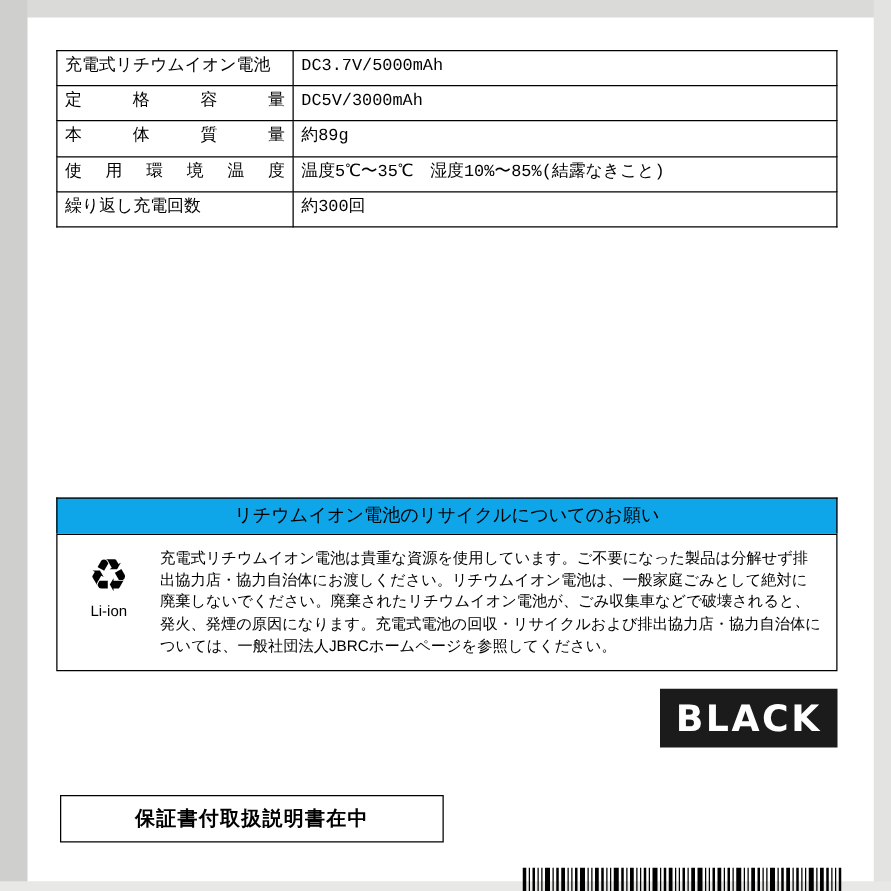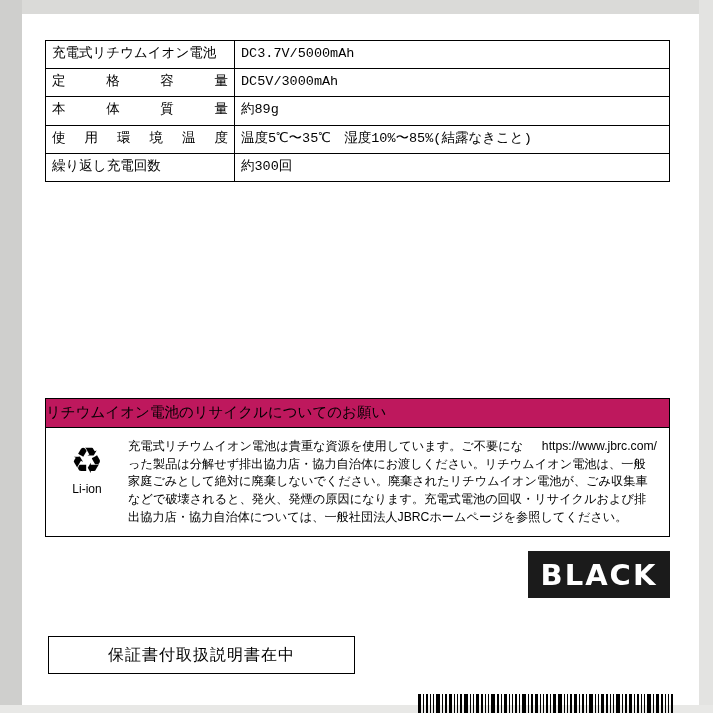--- a/index.html
+++ b/index.html
@@ -100,22 +100,22 @@
   
   .recycle-block {
     position: absolute;
     left: 45px;
     top: 398px;
     width: 625px;
   }
   .recycle-title {
     border: 1px solid #000;
     border-bottom: none;
-    background: #be185d;
-    text-align: left;
+    background: #0ea5e9;
+    text-align: center;
     font-size: 14.5px;
     padding: 4px 0 5px 0;
     color: #000;
   }
   .recycle-body {
     border: 1px solid #000;
     background: #fff;
     padding: 10px 12px 10px 10px;
     display: flex;
     gap: 10px;
@@ -176,20 +176,21 @@
     width: 305px;
     height: 36px;
     border: 1px solid #000;
     background: #fff;
     display: flex;
     align-items: center;
     justify-content: center;
     font-size: 16px;
     color: #000;
     letter-spacing: 1px;
+    font-weight: bold;
   }
 
   
   .model-lines {
     position: absolute;
     left: 418px;
     top: 630px;
     color: #000;
   }
   .model-lines .line {
@@ -254,21 +255,20 @@
   </div>
 
   <div class="recycle-block">
     <div class="recycle-title">リチウムイオン電池のリサイクルについてのお願い</div>
     <div class="recycle-body">
       <div class="recycle-icon">
         <span class="sym">♻</span>
         <span class="liion">Li-ion</span>
       </div>
       <div class="recycle-text">
-        <span class="url">https://www.jbrc.com/</span>
         <span>充電式リチウムイオン電池は貴重な資源を使用しています。ご不要になった製品は分解せず排出協力店・協力自治体にお渡しください。リチウムイオン電池は、一般家庭ごみとして絶対に廃棄しないでください。廃棄されたリチウムイオン電池が、ごみ収集車などで破壊されると、発火、発煙の原因になります。充電式電池の回収・リサイクルおよび排出協力店・協力自治体については、一般社団法人JBRCホームページを参照してください。</span>
       </div>
     </div>
   </div>
 
   <div class="black-badge">BLACK</div>
 
   <div class="warranty-box">保証書付取扱説明書在中</div>
 
 

